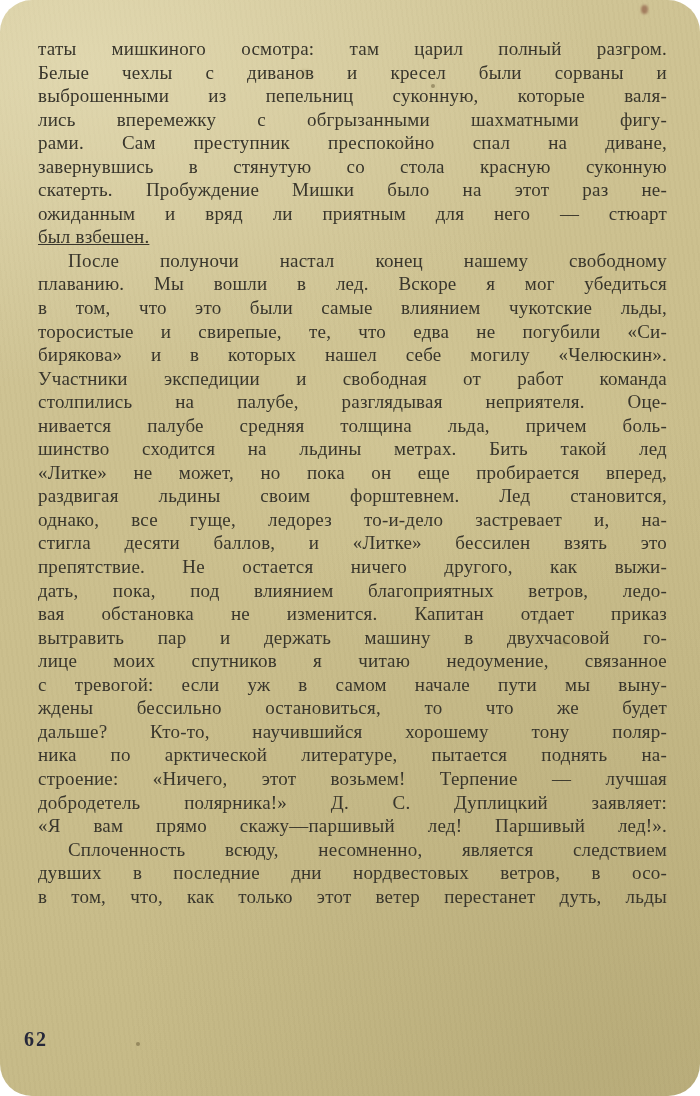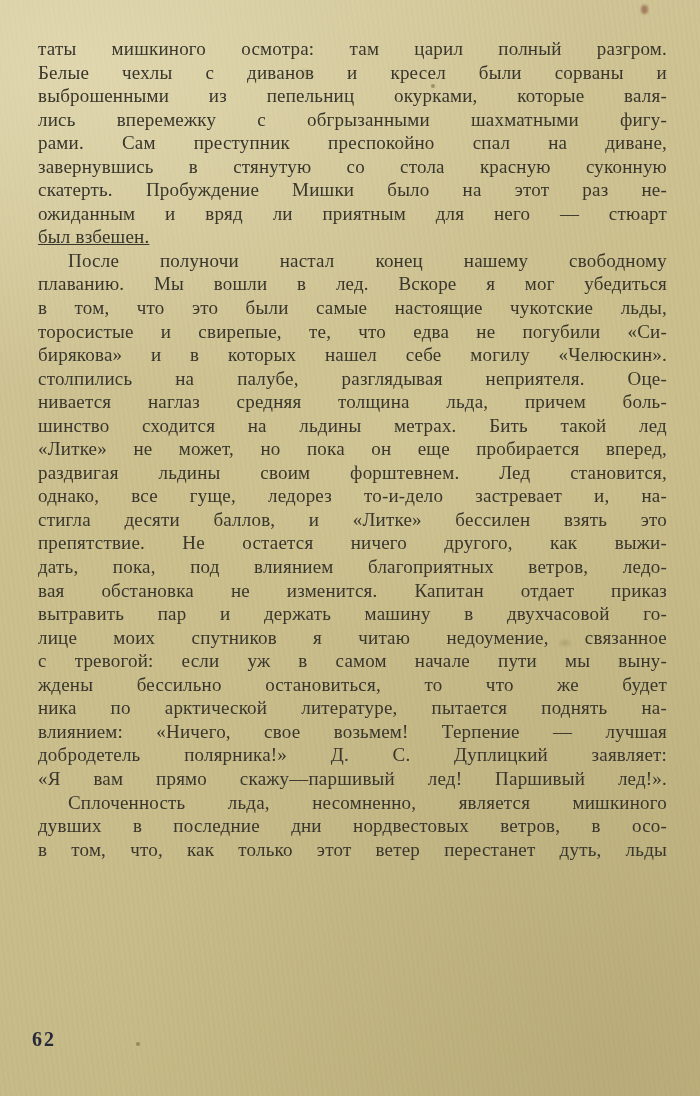--- a/index.html
+++ b/index.html
@@ -8,83 +8,86 @@
     font-family: "Liberation Serif", "DejaVu Serif", serif;
   }
   .page {
     position: relative; width: 700px; height: 1096px;
     background:
       radial-gradient(ellipse 820px 520px at 12% 6%, rgba(238,231,196,0.50), transparent 62%),
       radial-gradient(ellipse 700px 900px at 88% 96%, rgba(132,118,72,0.16), transparent 70%),
       radial-gradient(ellipse 400px 300px at 60% 40%, rgba(225,216,170,0.25), transparent 70%),
       repeating-linear-gradient(83deg, rgba(120,105,60,0.035) 0 2px, rgba(0,0,0,0) 2px 5px),
       linear-gradient(155deg, #d4c99c 0%, #ccc08f 40%, #c8bc8a 70%, #c2b683 100%);
+    border-radius: 32px;
   }
   .text-block {
     position: absolute; left: 38px; top: 37px; width: 629px;
     color: #39362c;
     font-size: 19px; line-height: 23.55px;
     letter-spacing: 0.2px;
   }
   .line {
     text-align: justify;
     text-align-last: justify;
     height: 23.55px;
     white-space: normal;
   }
   .line.indent { padding-left: 30px; }
   .line.endline { text-align-last: left; text-decoration: underline; }
   .page-number {
-    position: absolute; left: 32px; top: 1028px;
+    position: absolute; left: 24px; top: 1028px;
     font-size: 20px; font-weight: bold; color: #26283a;
     letter-spacing: 2px;
   }
   .speck { position: absolute; border-radius: 50%; }
   .speck.red  { width: 7px; height: 9px; background: rgba(128,70,52,0.55); filter: blur(1px); }
   .speck.dark { width: 4px; height: 4px; background: rgba(90,78,45,0.45); filter: blur(0.5px); }
   .speck.faint{ width: 10px; height: 6px; background: rgba(110,95,55,0.22); filter: blur(1.5px); }
 </style>
 </head>
 <body>
 
 <div class="page">
   <div class="text-block">
       <div class="line">таты мишкиного осмотра: там царил полный разгром.</div>
       <div class="line">Белые чехлы с диванов и кресел были сорваны и</div>
-      <div class="line">выброшенными из пепельниц окурками, которые валя-</div>
+      <div class="line">выброшенными из пепельниц суконную, которые валя-</div>
       <div class="line">лись вперемежку с обгрызанными шахматными фигу-</div>
       <div class="line">рами. Сам преступник преспокойно спал на диване,</div>
       <div class="line">завернувшись в стянутую со стола красную суконную</div>
       <div class="line">скатерть. Пробуждение Мишки было на этот раз не-</div>
       <div class="line">ожиданным и вряд ли приятным для него — стюарт</div>
       <div class="line endline">был взбешен.</div>
       <div class="line indent">После полуночи настал конец нашему свободному</div>
       <div class="line">плаванию. Мы вошли в лед. Вскоре я мог убедиться</div>
-      <div class="line">в том, что это были самые настоящие чукотские льды,</div>
+      <div class="line">в том, что это были самые влиянием чукотские льды,</div>
       <div class="line">торосистые и свирепые, те, что едва не погубили «Си-</div>
       <div class="line">бирякова» и в которых нашел себе могилу «Челюскин».</div>
+      <div class="line">Участники экспедиции и свободная от работ команда</div>
       <div class="line">столпились на палубе, разглядывая неприятеля. Оце-</div>
-      <div class="line">нивается наглаз средняя толщина льда, причем боль-</div>
+      <div class="line">нивается палубе средняя толщина льда, причем боль-</div>
       <div class="line">шинство сходится на льдины метрах. Бить такой лед</div>
       <div class="line">«Литке» не может, но пока он еще пробирается вперед,</div>
       <div class="line">раздвигая льдины своим форштевнем. Лед становится,</div>
       <div class="line">однако, все гуще, ледорез то-и-дело застревает и, на-</div>
       <div class="line">стигла десяти баллов, и «Литке» бессилен взять это</div>
       <div class="line">препятствие. Не остается ничего другого, как выжи-</div>
       <div class="line">дать, пока, под влиянием благоприятных ветров, ледо-</div>
       <div class="line">вая обстановка не изменится. Капитан отдает приказ</div>
       <div class="line">вытравить пар и держать машину в двухчасовой го-</div>
       <div class="line">лице моих спутников я читаю недоумение, связанное</div>
       <div class="line">с тревогой: если уж в самом начале пути мы выну-</div>
       <div class="line">ждены бессильно остановиться, то что же будет</div>
+      <div class="line">дальше? Кто-то, научившийся хорошему тону поляр-</div>
       <div class="line">ника по арктической литературе, пытается поднять на-</div>
-      <div class="line">влиянием: «Ничего, свое возьмем! Терпение — лучшая</div>
+      <div class="line">строение: «Ничего, этот возьмем! Терпение — лучшая</div>
       <div class="line">добродетель полярника!» Д. С. Дуплицкий заявляет:</div>
       <div class="line">«Я вам прямо скажу—паршивый лед! Паршивый лед!».</div>
-      <div class="line indent">Сплоченность льда, несомненно, является мишкиного</div>
+      <div class="line indent">Сплоченность всюду, несомненно, является следствием</div>
       <div class="line">дувших в последние дни нордвестовых ветров, в осо-</div>
       <div class="line">в том, что, как только этот ветер перестанет дуть, льды</div>
     </div>
   <div class="page-number">62</div>
   <div class="speck red" style="left:641px; top:5px;"></div>
   <div class="speck dark" style="left:431px; top:84px;"></div>
   <div class="speck faint" style="left:300px; top:70px;"></div>
   <div class="speck dark" style="left:136px; top:1042px;"></div>
   <div class="speck faint" style="left:560px; top:640px;"></div>
 </div>

